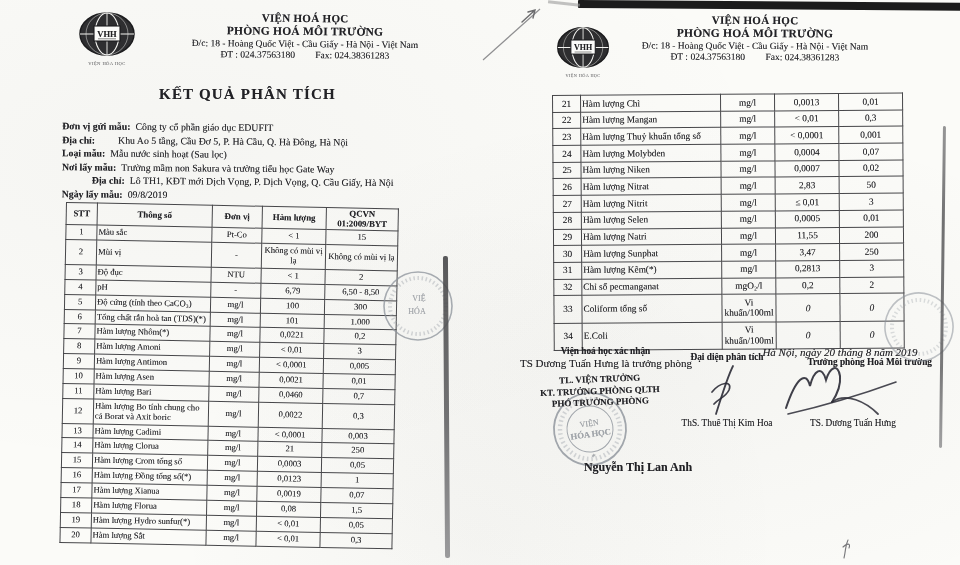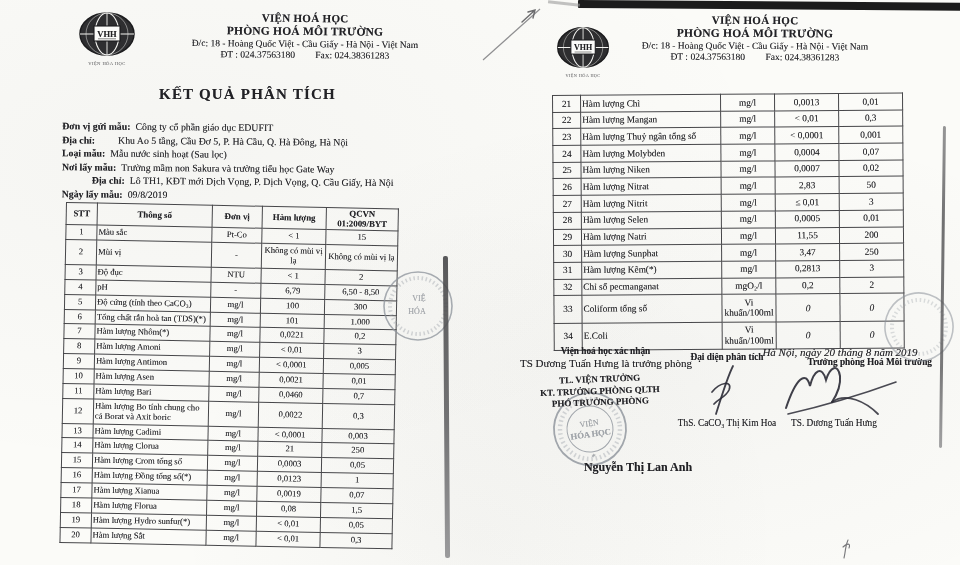--- a/index.html
+++ b/index.html
@@ -325,21 +325,21 @@
           </tr>
           <tr>
             <td class="c0">22</td>
             <td class="c1">Hàm lượng Mangan</td>
             <td class="c2">mg/l</td>
             <td class="c3">&lt; 0,01</td>
             <td class="c4">0,3</td>
           </tr>
           <tr>
             <td class="c0">23</td>
-            <td class="c1">Hàm lượng Thuỷ ngân tổng số</td>
+            <td class="c1">Hàm lượng Thuỷ khuẩn tổng số</td>
             <td class="c2">mg/l</td>
             <td class="c3">&lt; 0,0001</td>
             <td class="c4">0,001</td>
           </tr>
           <tr>
             <td class="c0">24</td>
             <td class="c1">Hàm lượng Molybden</td>
             <td class="c2">mg/l</td>
             <td class="c3">0,0004</td>
             <td class="c4">0,07</td>
@@ -441,28 +441,28 @@
     <div>KT. TRƯỞNG PHÒNG QLTH</div>
     <div>PHÓ TRƯỞNG PHÒNG</div>
   </div>
 
   <div class="abs ctr s-bold" style="left:100px;top:460px;width:120px;font-size:12px;z-index:2;">Nguyễn Thị Lan Anh</div>
 
   <svg class="abs" style="left:222px;top:362px;" width="45" height="56" viewBox="0 0 45 56">
     <path d="M33 4 C27 16 23 30 16 52" stroke="#2b2b36" stroke-width="1.8" fill="none" stroke-linecap="round" opacity=".9"></path>
     <path d="M12 30 C20 20 33 18 29 28 C26 35 18 37 14 42" stroke="#2b2b36" stroke-width="1.7" fill="none" stroke-linecap="round" opacity=".9"></path>
   </svg>
-  <div class="abs ctr s-md" style="left:184px;top:418px;width:130px;">ThS. CaCO₃ Thị Kim Hoa</div>
+  <div class="abs ctr s-md" style="left:184px;top:418px;width:130px;">ThS. Thuê Thị Kim Hoa</div>
 
   <svg class="abs" style="left:300px;top:356px;" width="122" height="64" viewBox="0 0 122 64">
     <path d="M8 52 C18 22 28 14 32 30 C36 14 44 9 48 24 C52 11 60 7 62 20 C63 30 58 40 54 46" stroke="#2b2b36" stroke-width="2" fill="none" stroke-linecap="round" opacity=".9"></path>
     <path d="M54 46 C68 36 88 46 100 58" stroke="#2b2b36" stroke-width="1.8" fill="none" stroke-linecap="round" opacity=".85"></path>
     <path d="M10 58 C45 50 85 38 118 26" stroke="#2b2b36" stroke-width="1.6" fill="none" stroke-linecap="round" opacity=".85"></path>
   </svg>
-  <div class="abs ctr s-md" style="left:291px;top:418px;width:130px;">TS. Dương Tuấn Hưng</div>
+  <div class="abs ctr s-md" style="left:310px;top:418px;width:130px;">TS. Dương Tuấn Hưng</div>
 
   <svg class="abs" style="left:405px;top:291px;" width="72" height="72" viewBox="0 0 72 72" opacity="0.55">
     <g transform="rotate(18 36 36)">
       <circle cx="36" cy="36" r="34" fill="none" stroke="#8d939b" stroke-width="1.6"></circle>
       <circle cx="36" cy="36" r="27" fill="none" stroke="#9aa0a7" stroke-width="4" stroke-dasharray="1.5 2.6" opacity=".6"></circle>
     </g>
   </svg>
 
   <svg class="abs" style="left:362px;top:538px;" width="14" height="22" viewBox="0 0 14 22">
     <path d="M8 2 C5 8 6 12 4 20 M3 9 C7 5 11 5 9 10" stroke="#55555a" stroke-width="1.1" fill="none" stroke-linecap="round" opacity=".8"></path>

